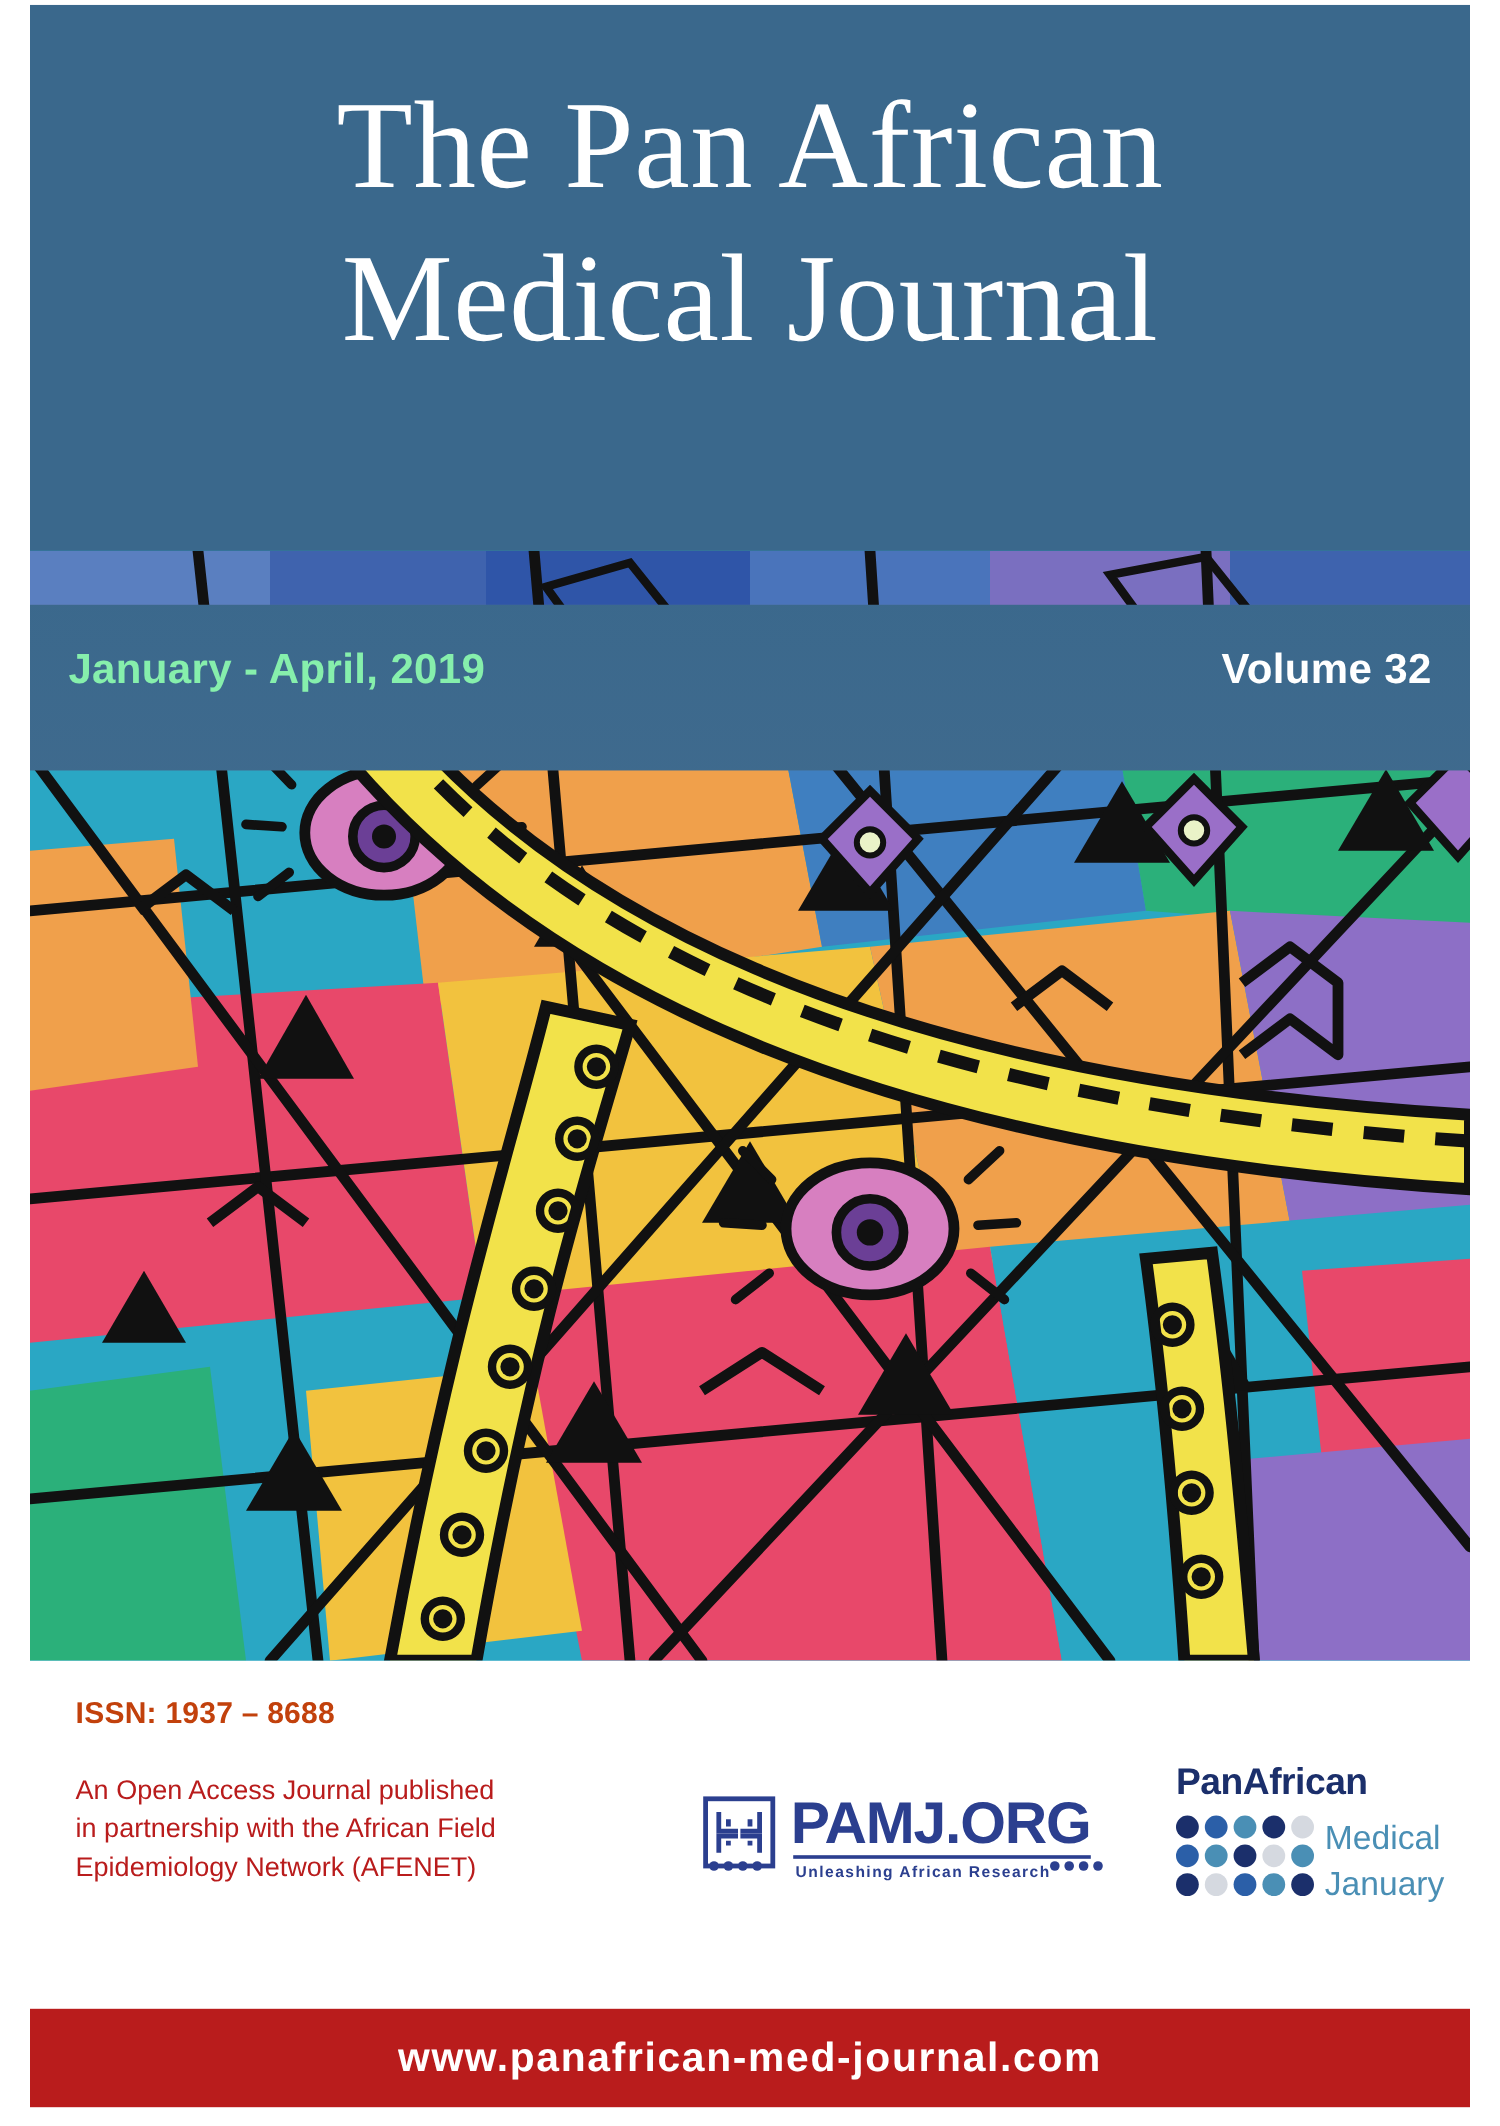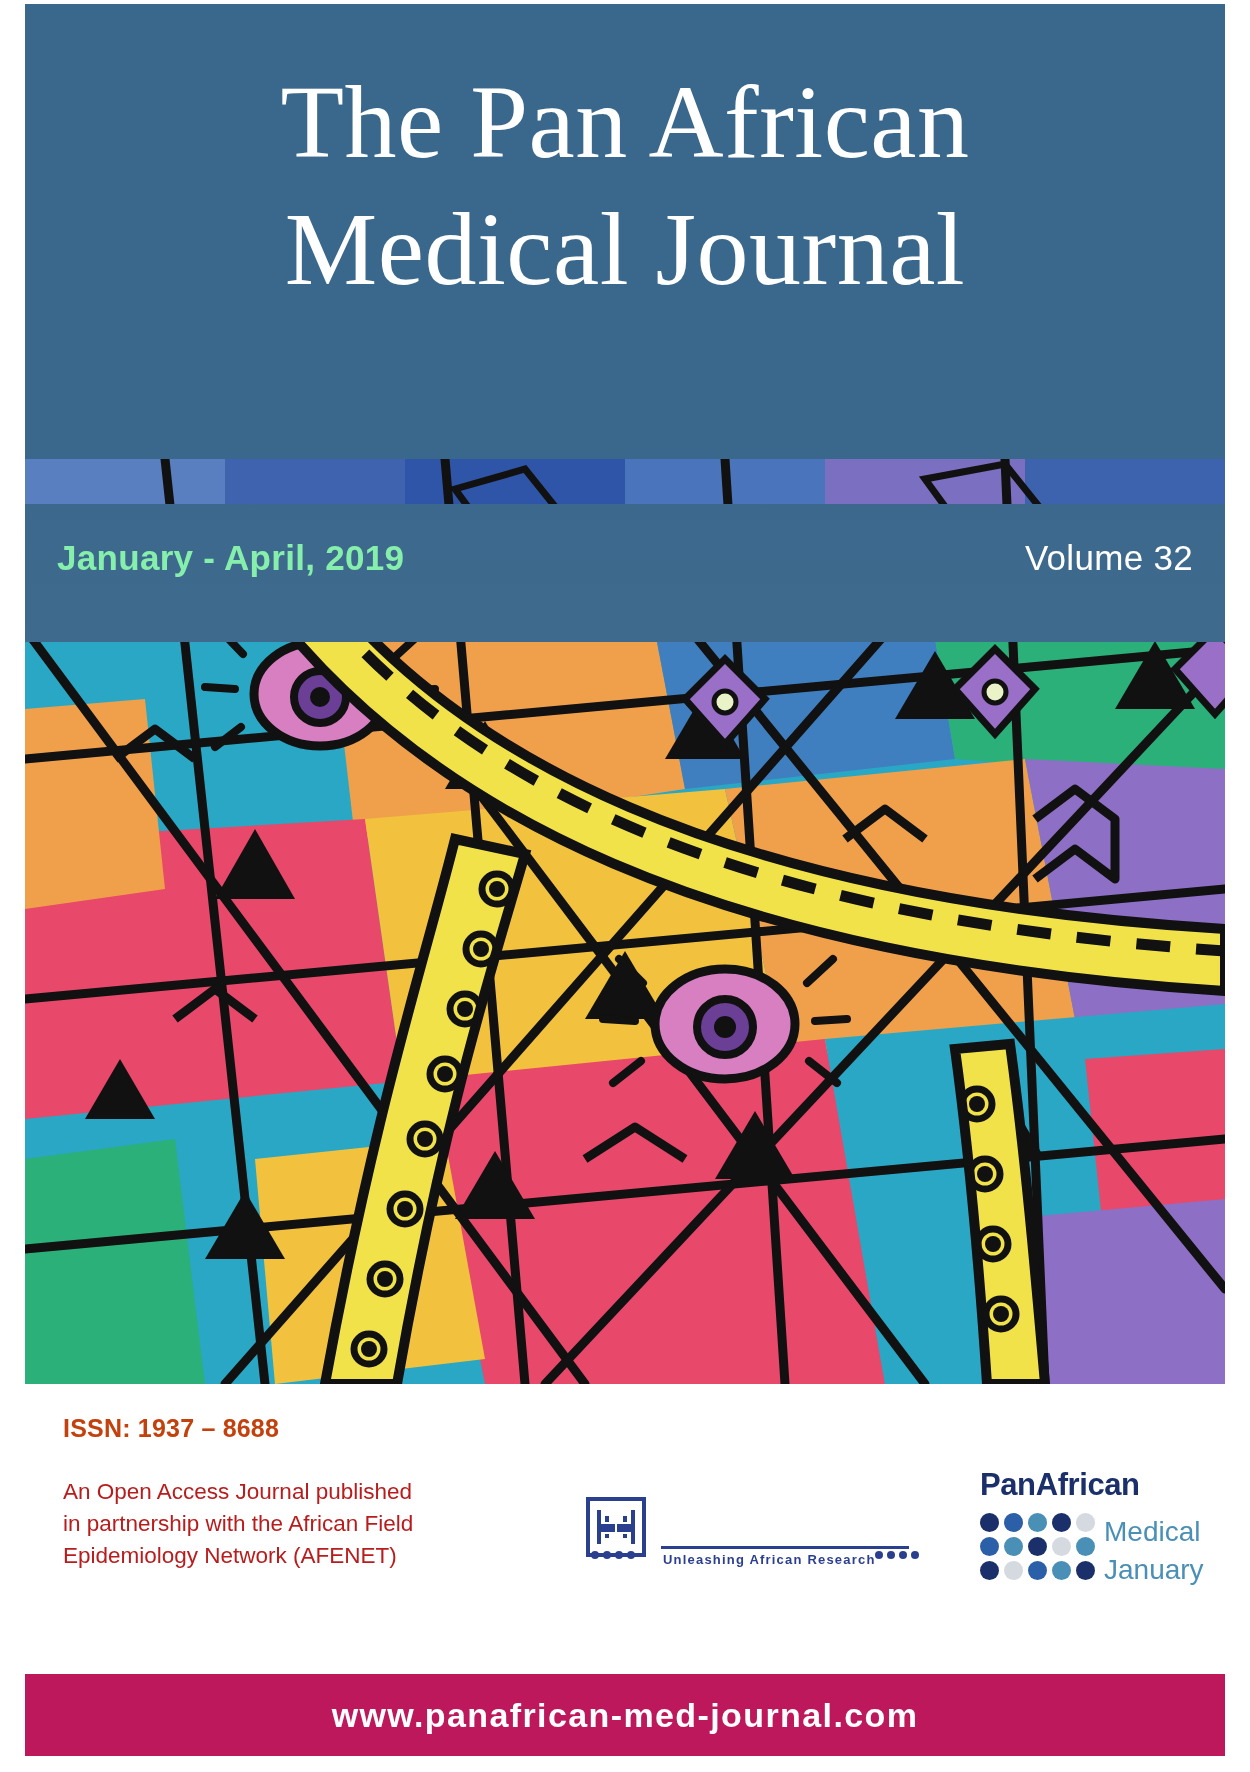--- a/index.html
+++ b/index.html
@@ -71,21 +71,21 @@
     font-size: 35px;
     font-weight: bold;
     letter-spacing: 0.3px;
   }
   .issue-volume {
     position: absolute;
     right: 32px;
     top: 34px;
     color: #ffffff;
     font-size: 35px;
-    font-weight: normal;
+    font-weight: bold;
     letter-spacing: 0.3px;
   }
   
   .artwork {
     position: absolute;
     left: 25px;
     top: 455px;
     width: 1200px;
     height: 925px;
     overflow: hidden;
@@ -210,21 +210,21 @@
     color: #4a8fb5;
     line-height: 1.35;
   }
   
   .url-bar {
     position: absolute;
     left: 25px;
     top: 1670px;
     width: 1200px;
     height: 82px;
-    background: #be185d;
+    background: #b91c1c;
     display: flex;
     align-items: center;
     justify-content: center;
   }
   .url-bar span {
     color: #ffffff;
     font-size: 34px;
     font-weight: bold;
     letter-spacing: 1.4px;
   }
@@ -414,20 +414,21 @@
           <path d="M14,14 L14,30 L30,30"></path>
           <path d="M48,14 L48,30 L32,30"></path>
           <path d="M14,48 L14,34 L30,34"></path>
           <path d="M48,48 L48,34 L32,34"></path>
           <path d="M22,20 L22,26"></path>
           <path d="M40,20 L40,26"></path>
           <path d="M22,42 L22,38"></path>
           <path d="M40,42 L40,38"></path>
         </g>
       </svg>
+      <div class="pamj-word">PAMJ.ORG</div>
       <div class="pamj-rule"></div>
       <div class="pamj-tag">Unleashing  African  Research</div>
       <div class="dots-left">
         <i class="dot-sm"></i>
           <i class="dot-sm"></i>
           <i class="dot-sm"></i>
           <i class="dot-sm"></i>
       </div>
       <div class="dots-right">
         <i class="dot-sm"></i>

